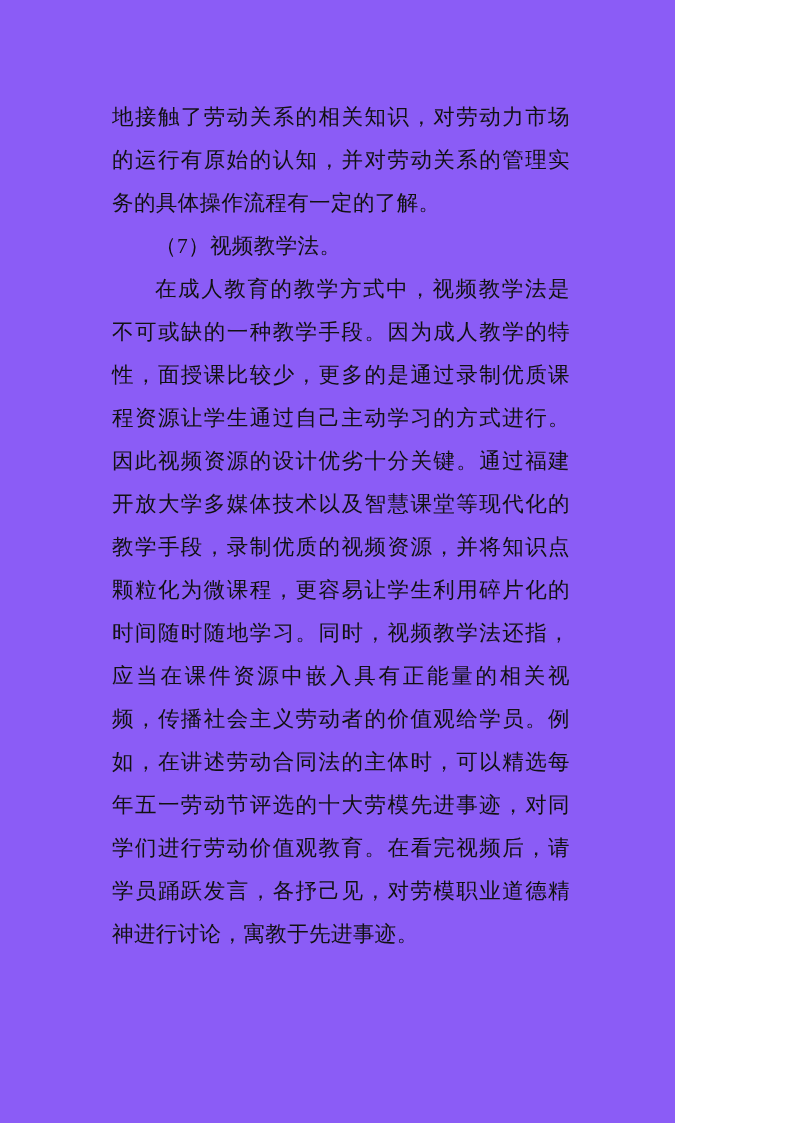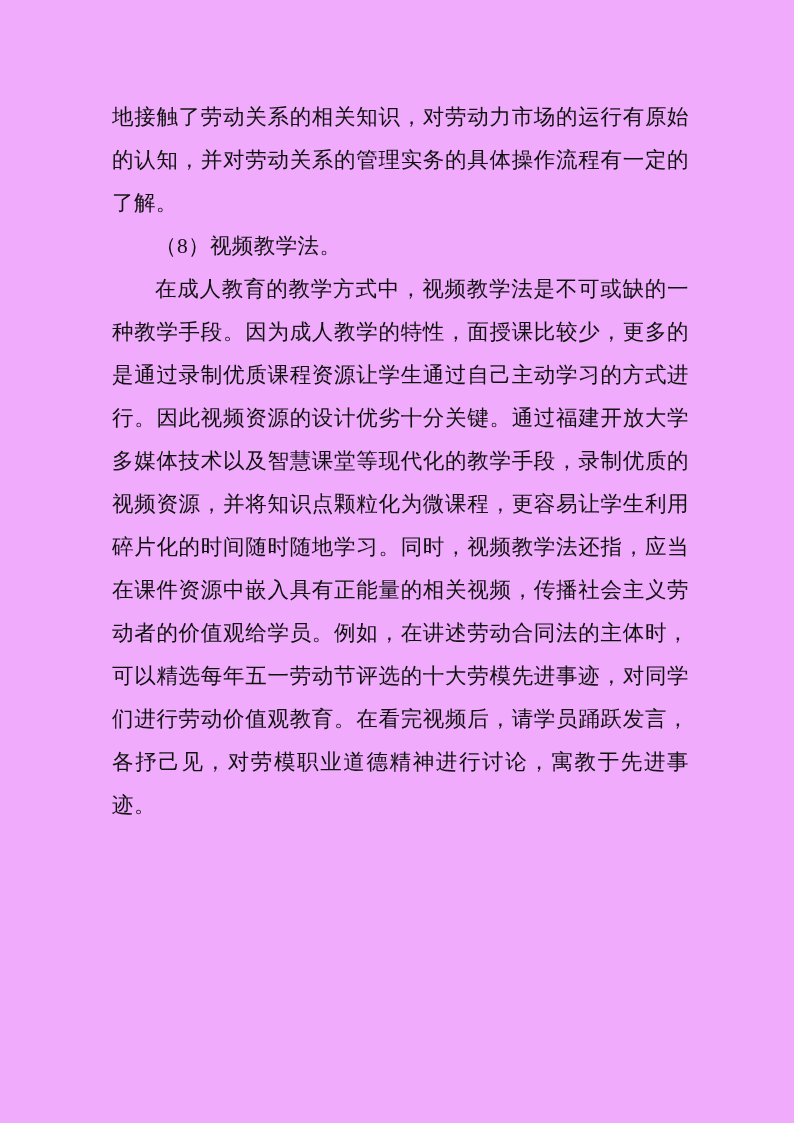--- a/index.html
+++ b/index.html
@@ -9,25 +9,25 @@
   body {
     width: 794px;
     height: 1123px;
     background: #ffffff;
     font-family: "Liberation Serif", "DejaVu Serif", serif;
     color: #1a1a1a;
     overflow: hidden;
   }
   .page {
     position: relative;
-    width: 794px;
+    width: 675px;
     height: 1123px;
     box-sizing: border-box;
     padding: 96px 105px 70px 112px;
-    background: #f0abfc;
+    background: #8b5cf6;
   }
   .doc-body {
     font-size: 21.5px;
     line-height: 43px;
     text-align: justify;
     text-justify: inter-ideograph;
     letter-spacing: 0.4px;
     color: #111111;
   }
   .para {
@@ -39,16 +39,16 @@
   .para.no-indent {
     text-indent: 0;
   }
 </style>
 </head>
 <body>
 
 <div class="page">
   <div class="doc-body">
     <p class="para no-indent">地接触了劳动关系的相关知识，对劳动力市场的运行有原始的认知，并对劳动关系的管理实务的具体操作流程有一定的了解。</p>
-    <p class="para">（8）视频教学法。</p>
+    <p class="para">（7）视频教学法。</p>
     <p class="para">在成人教育的教学方式中，视频教学法是不可或缺的一种教学手段。因为成人教学的特性，面授课比较少，更多的是通过录制优质课程资源让学生通过自己主动学习的方式进行。因此视频资源的设计优劣十分关键。通过福建开放大学多媒体技术以及智慧课堂等现代化的教学手段，录制优质的视频资源，并将知识点颗粒化为微课程，更容易让学生利用碎片化的时间随时随地学习。同时，视频教学法还指，应当在课件资源中嵌入具有正能量的相关视频，传播社会主义劳动者的价值观给学员。例如，在讲述劳动合同法的主体时，可以精选每年五一劳动节评选的十大劳模先进事迹，对同学们进行劳动价值观教育。在看完视频后，请学员踊跃发言，各抒己见，对劳模职业道德精神进行讨论，寓教于先进事迹。</p>
   </div>
 </div>
 
 </body></html>

